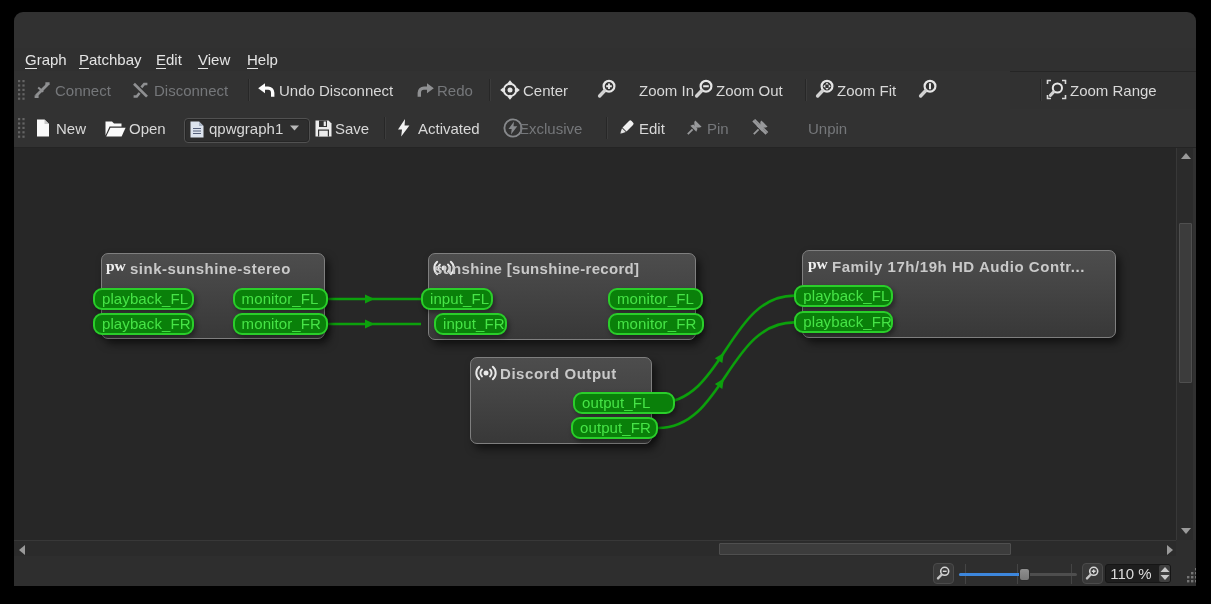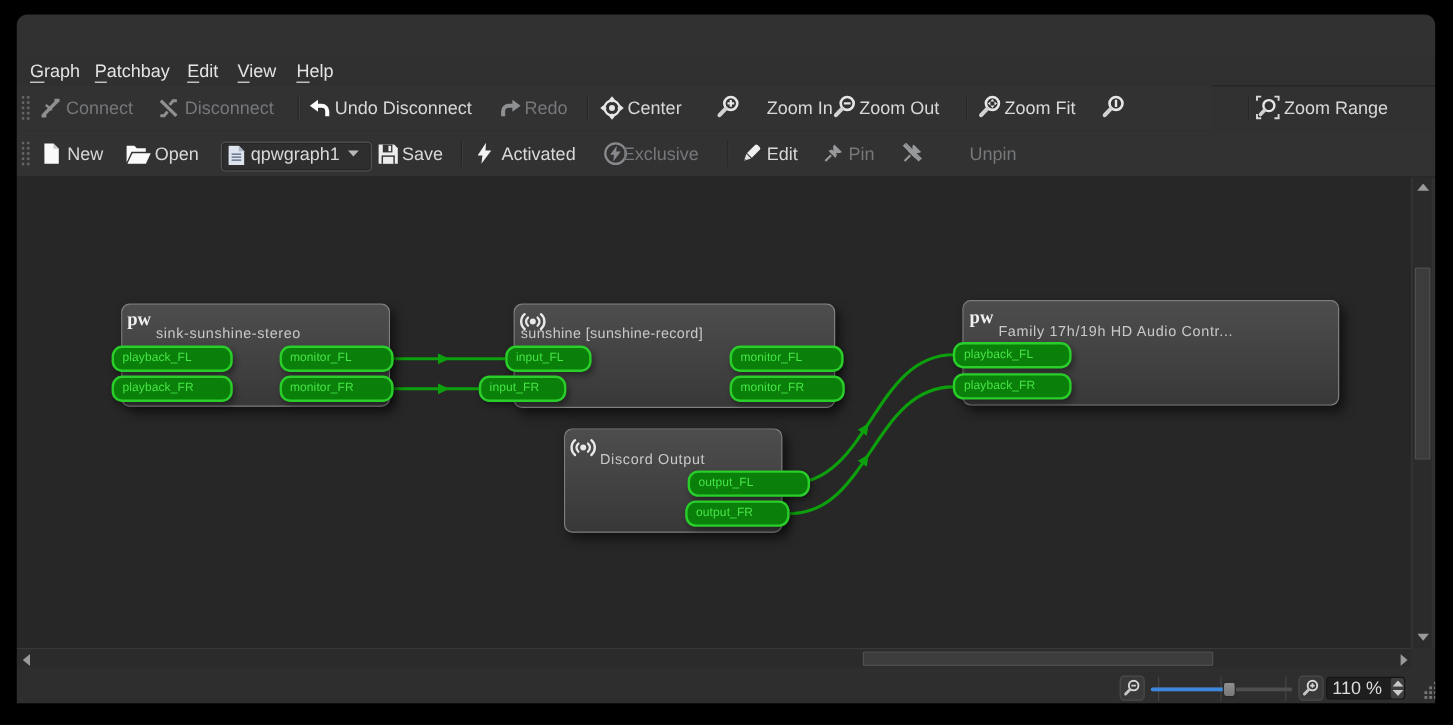--- a/index.html
+++ b/index.html
@@ -19,23 +19,23 @@
   border-bottom:1px solid #272727;}
 #toolbar2{position:absolute;left:0;top:97px;width:1182px;height:38px;background:#323232;
   border-bottom:1px solid #242424;}
 .tbt{position:absolute;top:0;height:38px;line-height:39px;font-size:15px;color:#d8d8d8;white-space:nowrap;}
 .dis{color:#75777a;}
 .sep{position:absolute;top:8px;height:22px;width:1px;background:#272727;border-right:1px solid #3c3c3c;}
 .icon{position:absolute;}
 #canvas{position:absolute;left:0;top:136px;width:1162px;height:392px;background:#272727;overflow:hidden;}
 .node{position:absolute;background:linear-gradient(#4d4d4d,#454545 40%,#383838);
   border:1px solid #7f7f7f;border-radius:7px;box-shadow:4px 5px 9px rgba(0,0,0,0.55);box-sizing:border-box;}
-.ntitle{position:absolute;font-weight:normal;font-size:12px;color:#c9c9c9;white-space:nowrap;margin-top:11px;}
+.ntitle{position:absolute;font-weight:bold;font-size:15px;color:#c9c9c9;white-space:nowrap;}
 .port{position:absolute;box-sizing:border-box;height:22px;background:#0a800a;border:2px solid #2ace2a;
-  border-radius:9px;color:#46e446;font-size:10px;line-height:17px;padding-left:7px;white-space:nowrap;letter-spacing:0.1px;
+  border-radius:9px;color:#46e446;font-size:15px;line-height:17px;padding-left:7px;white-space:nowrap;letter-spacing:0.1px;
   box-shadow:2px 3px 5px rgba(0,0,0,0.4);}
 #vscroll{position:absolute;left:1162px;top:136px;width:17px;height:392px;background:#2b2b2b;border-left:1px solid #383838;box-sizing:border-box;}
 #hscroll{position:absolute;left:0;top:528px;width:1179px;height:16px;background:#2b2b2b;border-top:1px solid #383838;box-sizing:border-box;}
 .thumb{position:absolute;background:#3c3c3c;border:1px solid #4f4f4f;box-sizing:border-box;border-radius:1px;}
 .sarrow{position:absolute;}
 #statusbar{position:absolute;left:0;top:544px;width:1182px;height:30px;background:#2e2e2e;}
 .zbtn{position:absolute;top:7px;width:21px;height:21px;background:#393939;border:1px solid #4b4b4b;
   border-radius:4px;box-sizing:border-box;}
 </style>
 </head>
@@ -264,21 +264,21 @@
       <g stroke="#e8e8e8" fill="none" stroke-linecap="round">
       <path d="M7.0,7.6 A4.4,4.4 0 0 0 7.0,14.4" stroke-width="1.9"></path>
       <path d="M15.0,7.6 A4.4,4.4 0 0 1 15.0,14.4" stroke-width="1.9"></path>
       <path d="M4.2,4.8 A8.1,8.1 0 0 0 4.2,17.2" stroke-width="2.0"></path>
       <path d="M17.8,4.8 A8.1,8.1 0 0 1 17.8,17.2" stroke-width="2.0"></path>
       </g>
       <circle cx="11" cy="11" r="2.5" fill="#e8e8e8"></circle>
     </svg>
     <div class="ntitle" style="left:420px;top:112px;letter-spacing:0.3px;">sunshine [sunshine-record]</div>
     <div class="port" style="left:407px;top:140px;width:72px;">input_FL</div>
-    <div class="port" style="left:385px;top:165px;width:73px;">input_FR</div>
+    <div class="port" style="left:420px;top:165px;width:73px;">input_FR</div>
     <div class="port" style="left:594px;top:140px;width:95px;">monitor_FL</div>
     <div class="port" style="left:594px;top:165px;width:96px;">monitor_FR</div>
 
     <div class="node" style="left:788.3px;top:102.4px;width:314px;height:88px;"></div>
     <svg class="icon" style="left:794px;top:109px" width="20" height="16" viewBox="0 0 20 16">
       <text x="0" y="12" font-family="Liberation Serif" font-size="15.5" font-weight="bold" fill="#f0f0f0">pw</text>
     </svg>
     <div class="ntitle" style="left:818px;top:110px;letter-spacing:0.55px;">Family 17h/19h HD Audio Contr...</div>
     <div class="port" style="left:780.3px;top:136.6px;width:99px;">playback_FL</div>
     <div class="port" style="left:780.3px;top:163.4px;width:99px;">playback_FR</div>

